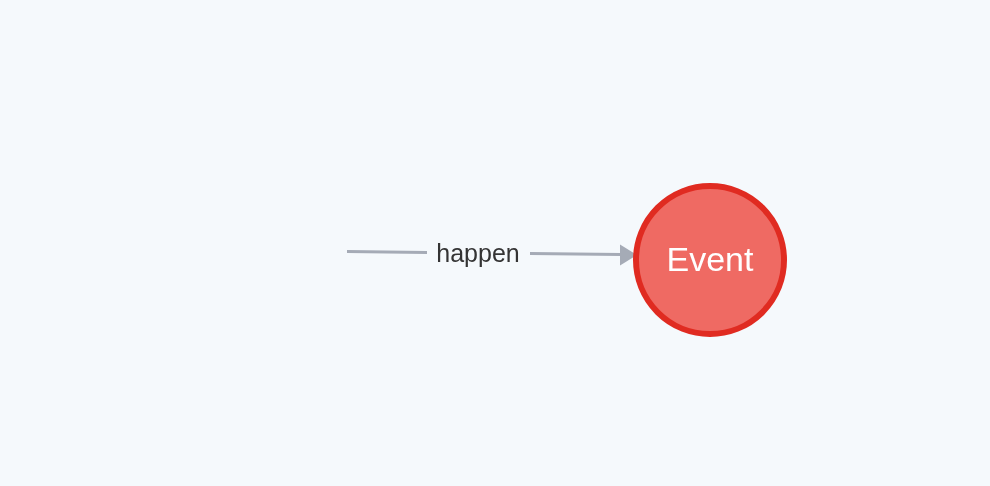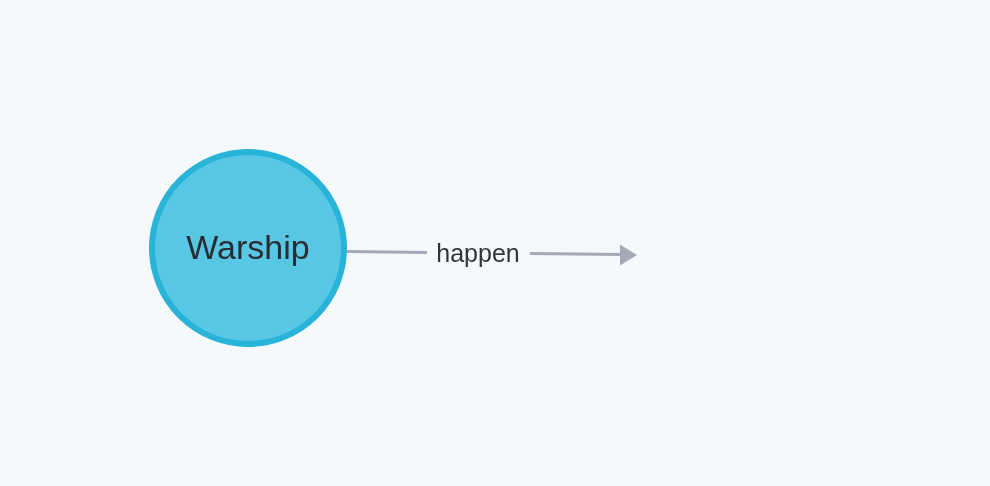--- a/index.html
+++ b/index.html
@@ -67,18 +67,18 @@
 
 <div class="graph-canvas" style="background-color: rgb(245, 249, 252);">
 
   <svg class="edge-layer" viewBox="0 0 990 486" xmlns="http://www.w3.org/2000/svg">
     <line x1="347" y1="251.5" x2="427" y2="252.5" style="stroke: rgb(165, 171, 182);"></line>
     <text x="478" y="262" text-anchor="middle" class="edge-label" style="fill: rgb(52, 52, 52);">happen</text>
     <line x1="530" y1="253.5" x2="621" y2="254.5" style="stroke: rgb(165, 171, 182);"></line>
     <polygon points="620,244.5 637,255 620,265.5" style="fill: rgb(165, 171, 182);"></polygon>
   </svg>
 
-  <div class="node node-warship" style="background-color: rgb(87, 199, 227); border-color: rgb(39, 180, 216); color: rgb(42, 44, 52);">
-    <span class="node-label">Warship</span>
+
+  <div class="node node-event" style="background-color: rgb(239, 106, 99); border-color: rgb(224, 43, 33); color: rgb(255, 255, 255);">
+    <span class="node-label">Event</span>
   </div>
-
 
 </div>
 
 </body></html>

